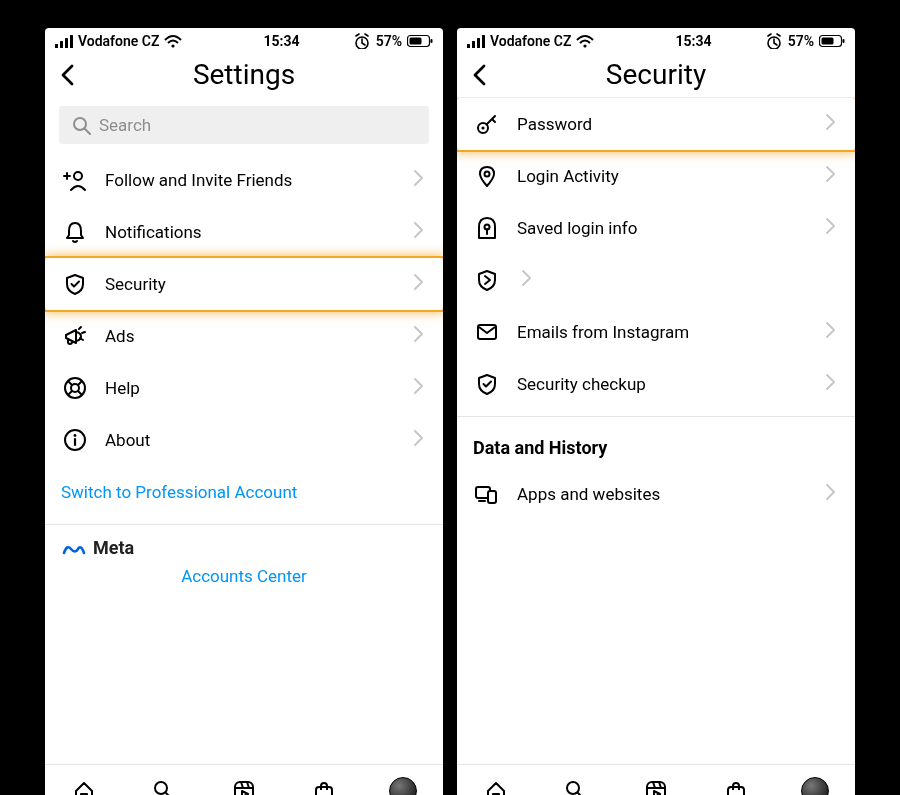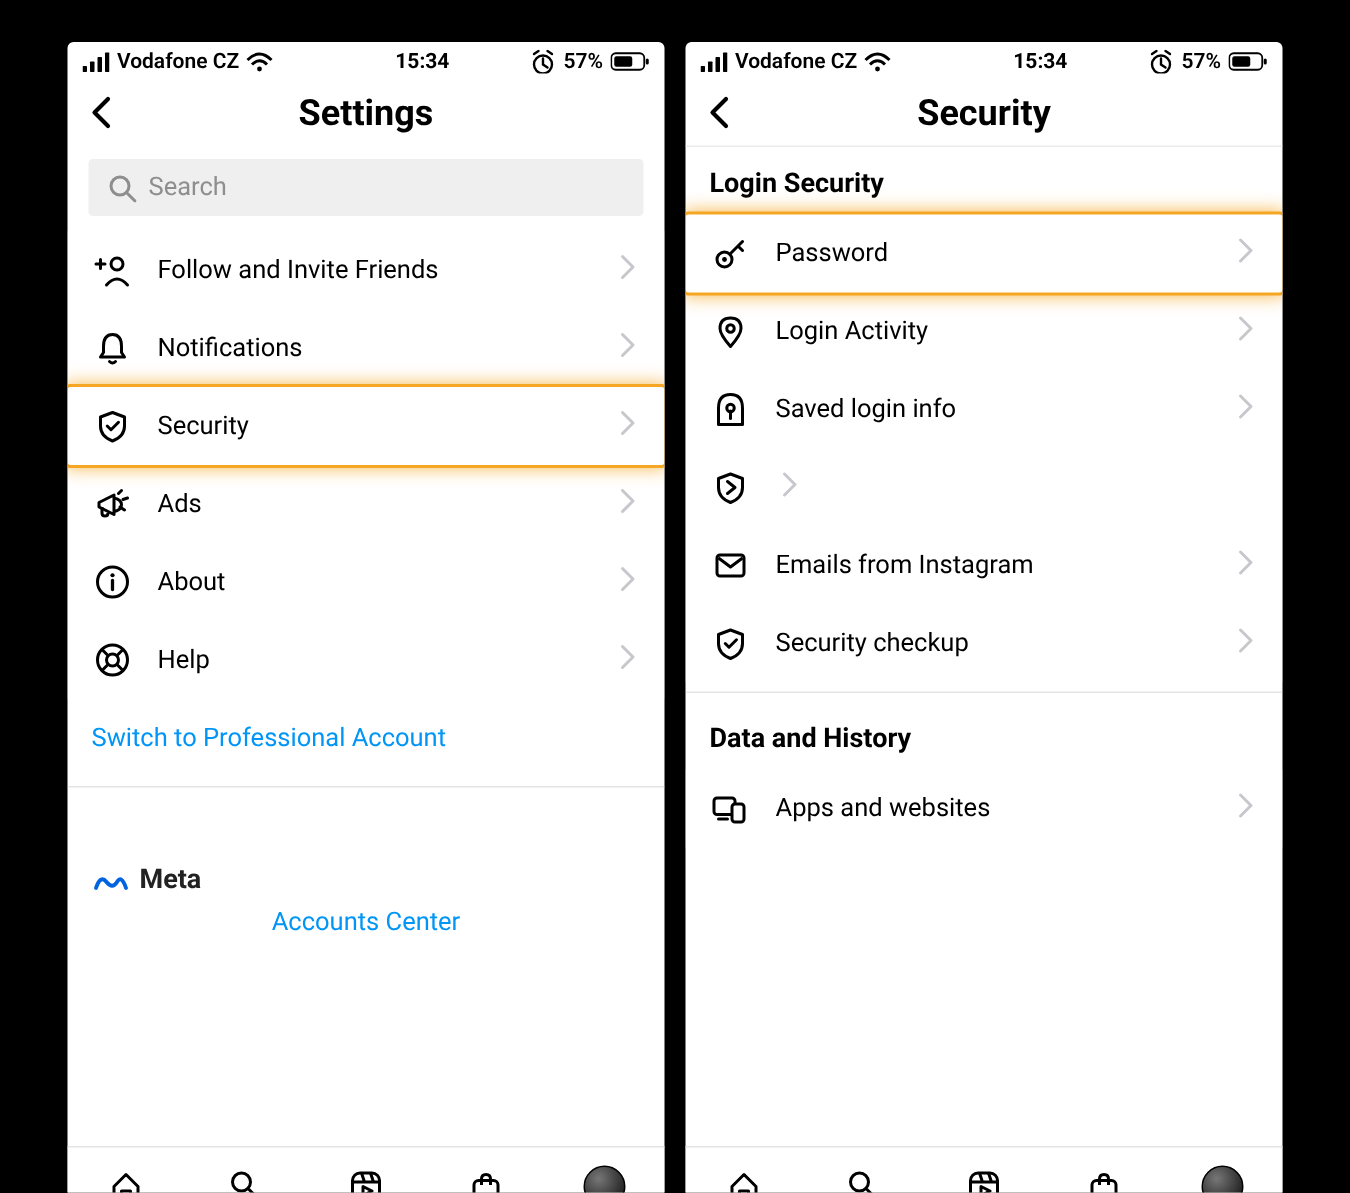--- a/index.html
+++ b/index.html
@@ -60,21 +60,21 @@
     align-items:center;
     justify-content:center;
     position:relative;
     border-bottom:1px solid transparent;
   }
   .phone.right .navhead{border-bottom:1px solid #ececec;}
   .navhead .back{
     position:absolute;left:6px;top:50%;transform:translateY(-50%);
     width:34px;height:34px;display:flex;align-items:center;justify-content:center;
   }
-  .navhead h1{margin:12px;font-size:24px;font-weight:700;}
+  .navhead h1{margin:12px;font-size:28px;font-weight:400;}
   
   .content{flex:1;overflow:hidden;position:relative;}
   
   .search{
     margin:8px 14px 10px 14px;
     background:var(--search-bg);
     border-radius:3px;
     height:38px;
     display:flex;align-items:center;gap:8px;
     padding:0 12px;
@@ -107,21 +107,21 @@
   .switch-link{
     padding:16px 16px 16px 16px;
     color:var(--link);
     font-size:17px;
   }
   .meta-block{
     padding:6px 16px 0 16px;
   }
   .meta-logo{
     display:flex;align-items:center;gap:6px;
-    font-weight:700;font-size:18px;color:#222;margin-top:39px;
+    font-weight:700;font-size:18px;color:#222;
   }
   .accounts-center{
     color:var(--link);font-size:17px;padding-top:8px;text-align:center;
   }
   
   .tabbar{
     height:52px;
     border-top:1px solid var(--divider);
     display:flex;align-items:center;justify-content:space-around;
     background:#fff;
@@ -360,35 +360,35 @@
             </svg>
           </span>
         <span class="label">Ads</span>
         <span class="chev"><svg width="18" height="20">
               <use href="#i-chev"></use>
             </svg></span>
       </div>
       <div class="row">
         <span class="icon">
             <svg width="24" height="24">
+              <use href="#i-lifebuoy"></use>
+            </svg>
+          </span>
+        <span class="label">Help</span>
+        <span class="chev"><svg width="18" height="20">
+              <use href="#i-chev"></use>
+            </svg></span>
+      </div>
+      <div class="row">
+        <span class="icon">
+            <svg width="24" height="24">
               <use href="#i-info"></use>
             </svg>
           </span>
         <span class="label">About</span>
-        <span class="chev"><svg width="18" height="20">
-              <use href="#i-chev"></use>
-            </svg></span>
-      </div>
-      <div class="row">
-        <span class="icon">
-            <svg width="24" height="24">
-              <use href="#i-lifebuoy"></use>
-            </svg>
-          </span>
-        <span class="label">Help</span>
         <span class="chev"><svg width="18" height="20">
               <use href="#i-chev"></use>
             </svg></span>
       </div>
 
       <div class="switch-link">Switch to Professional Account</div>
       <div class="divider"></div>
 
       <div class="meta-block">
         <div class="meta-logo">
@@ -456,21 +456,20 @@
     <div class="navhead">
       <div class="back">
         <svg width="22" height="24">
             <use href="#i-back"></use>
           </svg>
       </div>
       <h1>Security</h1>
     </div>
 
     <div class="content">
-      <div class="section-head">Login Security</div>
 
       <div class="row highlight">
         <span class="icon">
             <svg width="24" height="24">
               <use href="#i-key"></use>
             </svg>
           </span>
         <span class="label">Password</span>
         <span class="chev"><svg width="18" height="20">
               <use href="#i-chev"></use>

